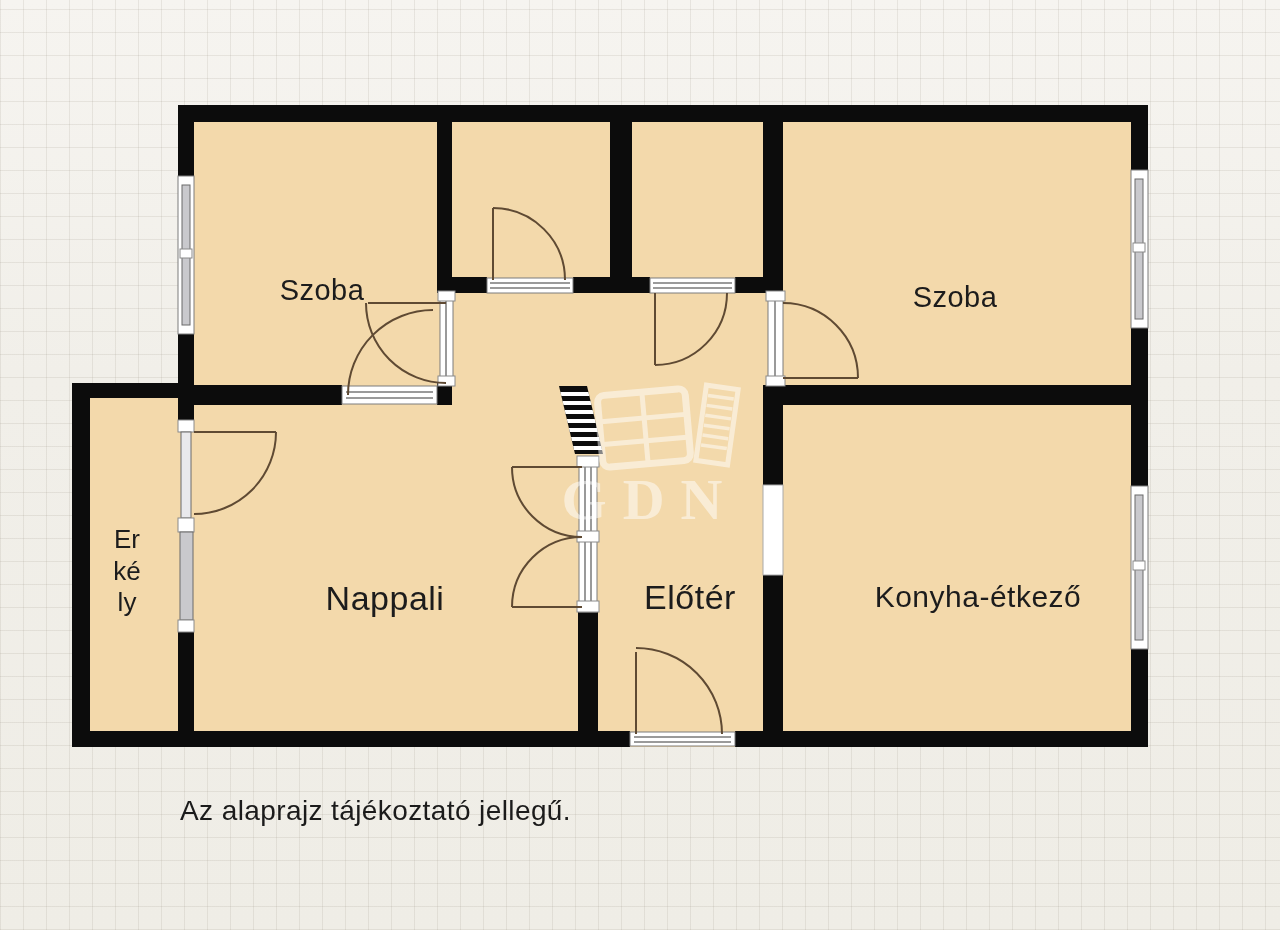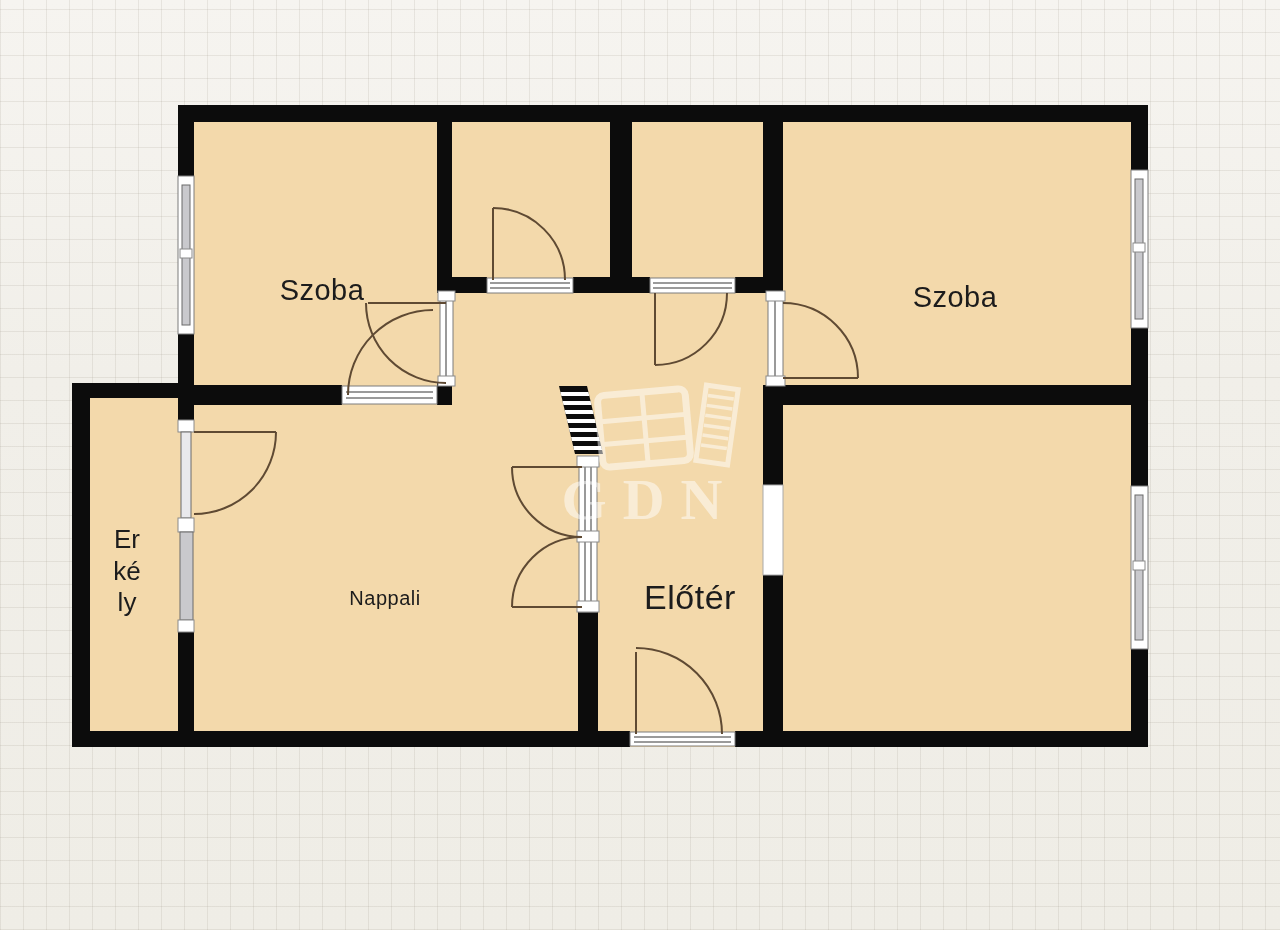--- a/index.html
+++ b/index.html
@@ -218,20 +218,22 @@
       <line x1="704" y1="447" x2="730" y2="447" stroke-width="3.5"></line>
     </g>
     <text class="wm-text" x="650" y="519" text-anchor="middle" fill="#ffffff">GDN</text>
   </g>
 </svg>
 
   <div class="room-label" style="left:322px;top:244px">Szoba</div>
 
   <div class="room-label" style="left:955px;top:251px">Szoba</div>
 
-  <div class="room-label" style="left:385px;top:552px;font-size:20px">Nappali</div>
+  <div class="room-label" style="left:385px;top:552px;font-size:34px">Nappali</div>
 
   <div class="room-label" style="left:690px;top:551px;font-size:34px">Előtér</div>
 
+  <div class="room-label" style="left:978px;top:551px;font-size:30px">Konyha-étkező</div>
 
   <div class="room-label vertical" style="left:112px;top:478px">Erkély</div>
 
+  <div class="caption">Az alaprajz tájékoztató jellegű.</div>
 </div>
 
 </body></html>

